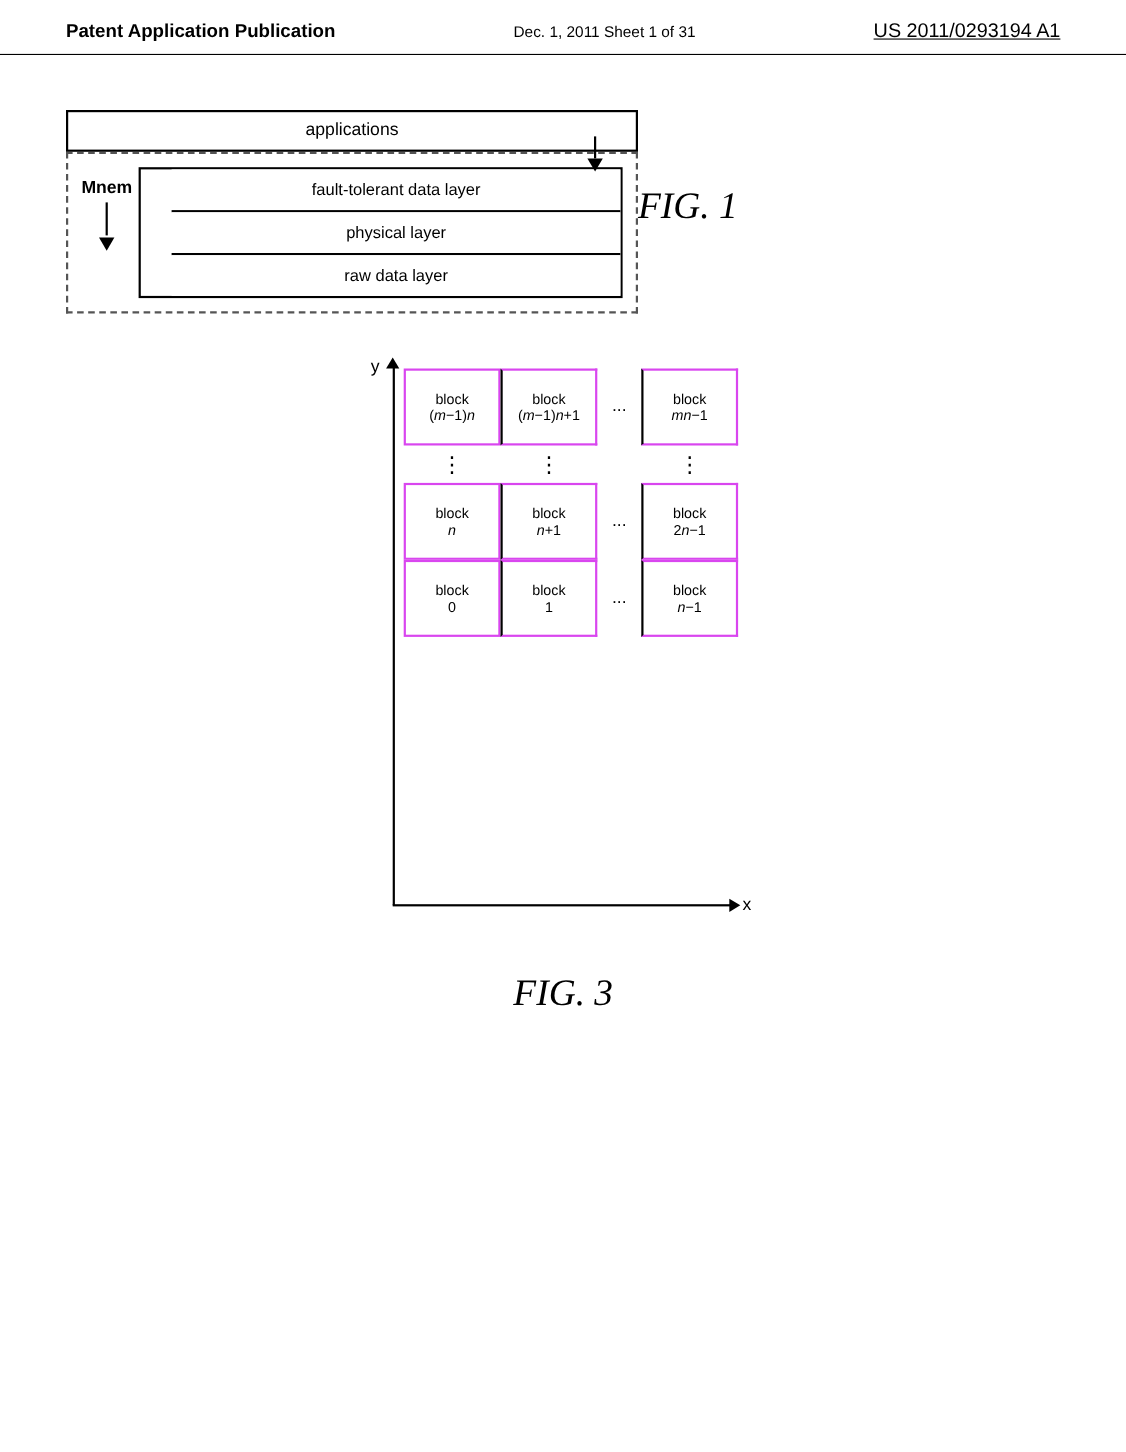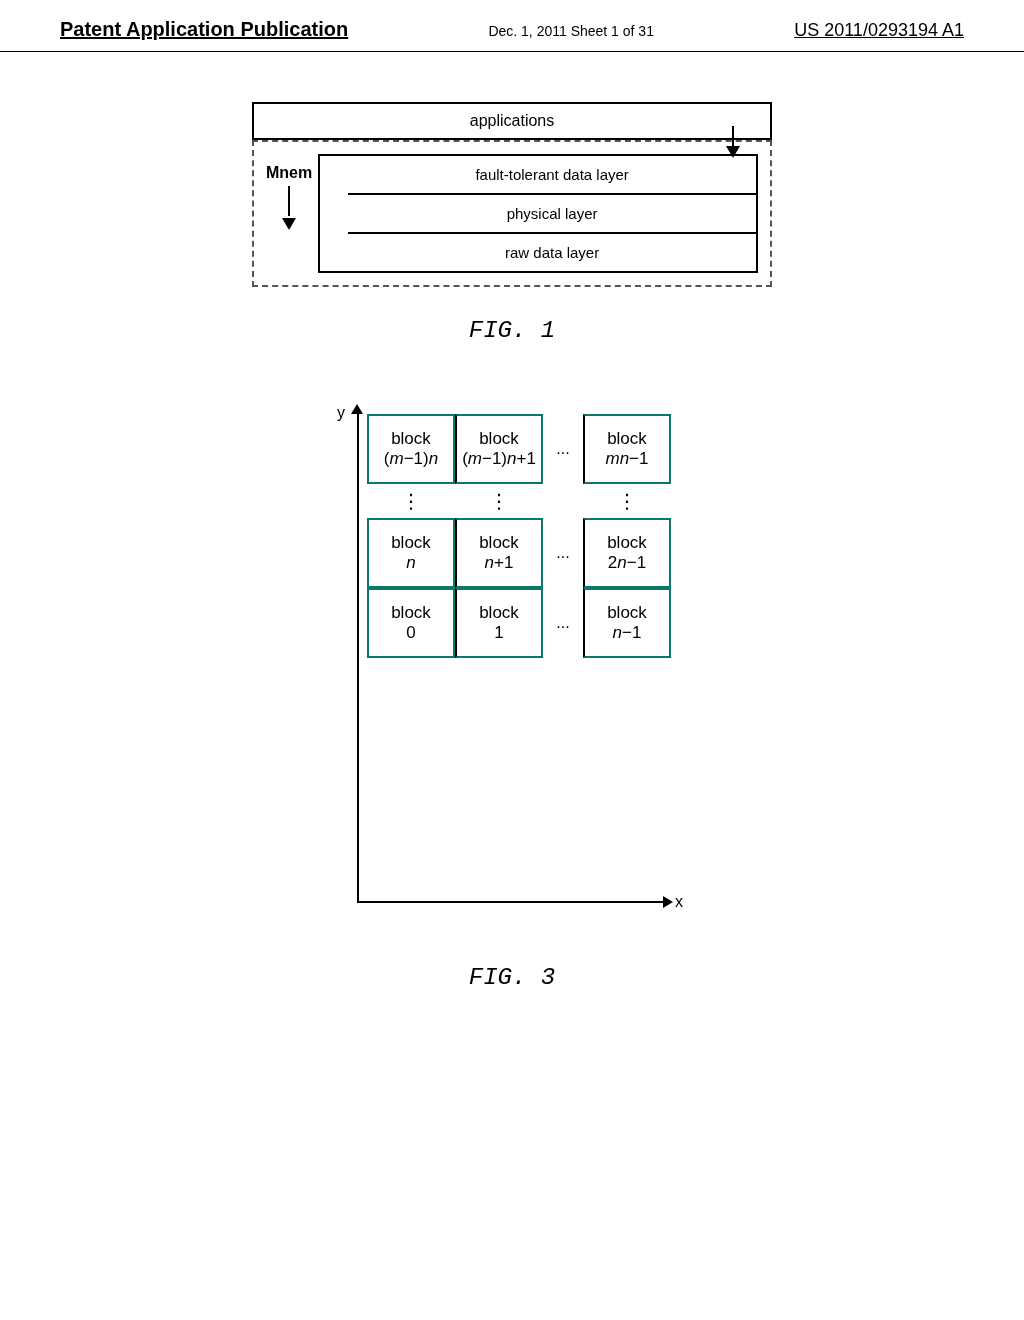--- a/index.html
+++ b/index.html
@@ -16,41 +16,40 @@
     .header {
       display: flex;
       justify-content: space-between;
       align-items: baseline;
       padding: 18px 60px 10px 60px;
       border-bottom: 1px solid #000;
       font-size: 14px;
     }
     .header-left {
       font-weight: bold;
-      font-size: 20px;
-      text-decoration: underline;
+      font-size: 17px;
     }
     .header-center {
       font-size: 14px;
     }
     .header-right {
       font-size: 18px;
       text-decoration: underline;
     }
 
     
     .content {
       padding: 30px 60px;
     }
 
     
     .fig1-section {
       margin-top: 20px;
       display: flex;
-      flex-direction: column;
+      flex-direction: row;
       align-items: center;
     }
 
     .fig1-diagram {
       width: 520px;
       position: relative;
       margin-bottom: 20px;
     }
 
     
@@ -125,49 +124,49 @@
       font-size: 15px;
       background: #fff;
     }
     .layer-box:last-child {
       border-bottom: none;
     }
 
     
     .fig-caption {
       font-style: italic;
-      font-size: 24px;
+      font-size: 34px;
       margin-top: 10px;
       margin-bottom: 40px;
-      font-family: Liberation Mono, monospace;
+      font-family: Liberation Serif, serif;
     }
 
     
     .fig2-section {
       margin-top: 10px;
       display: flex;
       flex-direction: column;
       align-items: center;
     }
 
     
     .block-row {
       display: flex;
       flex-direction: row;
     }
 
     .block-item {
       width: 88px;
       min-height: 70px;
-      border: 2px solid #0f766e;
+      border: 2px solid #d946ef;
       display: flex;
       flex-direction: column;
       align-items: center;
       justify-content: center;
-      font-size: 17px;
+      font-size: 13px;
       text-align: center;
       padding: 4px;
       background: #fff;
     }
 
     .block-item:not(:first-child) {
       border-left: none;
     }
 
     .separator-col {

